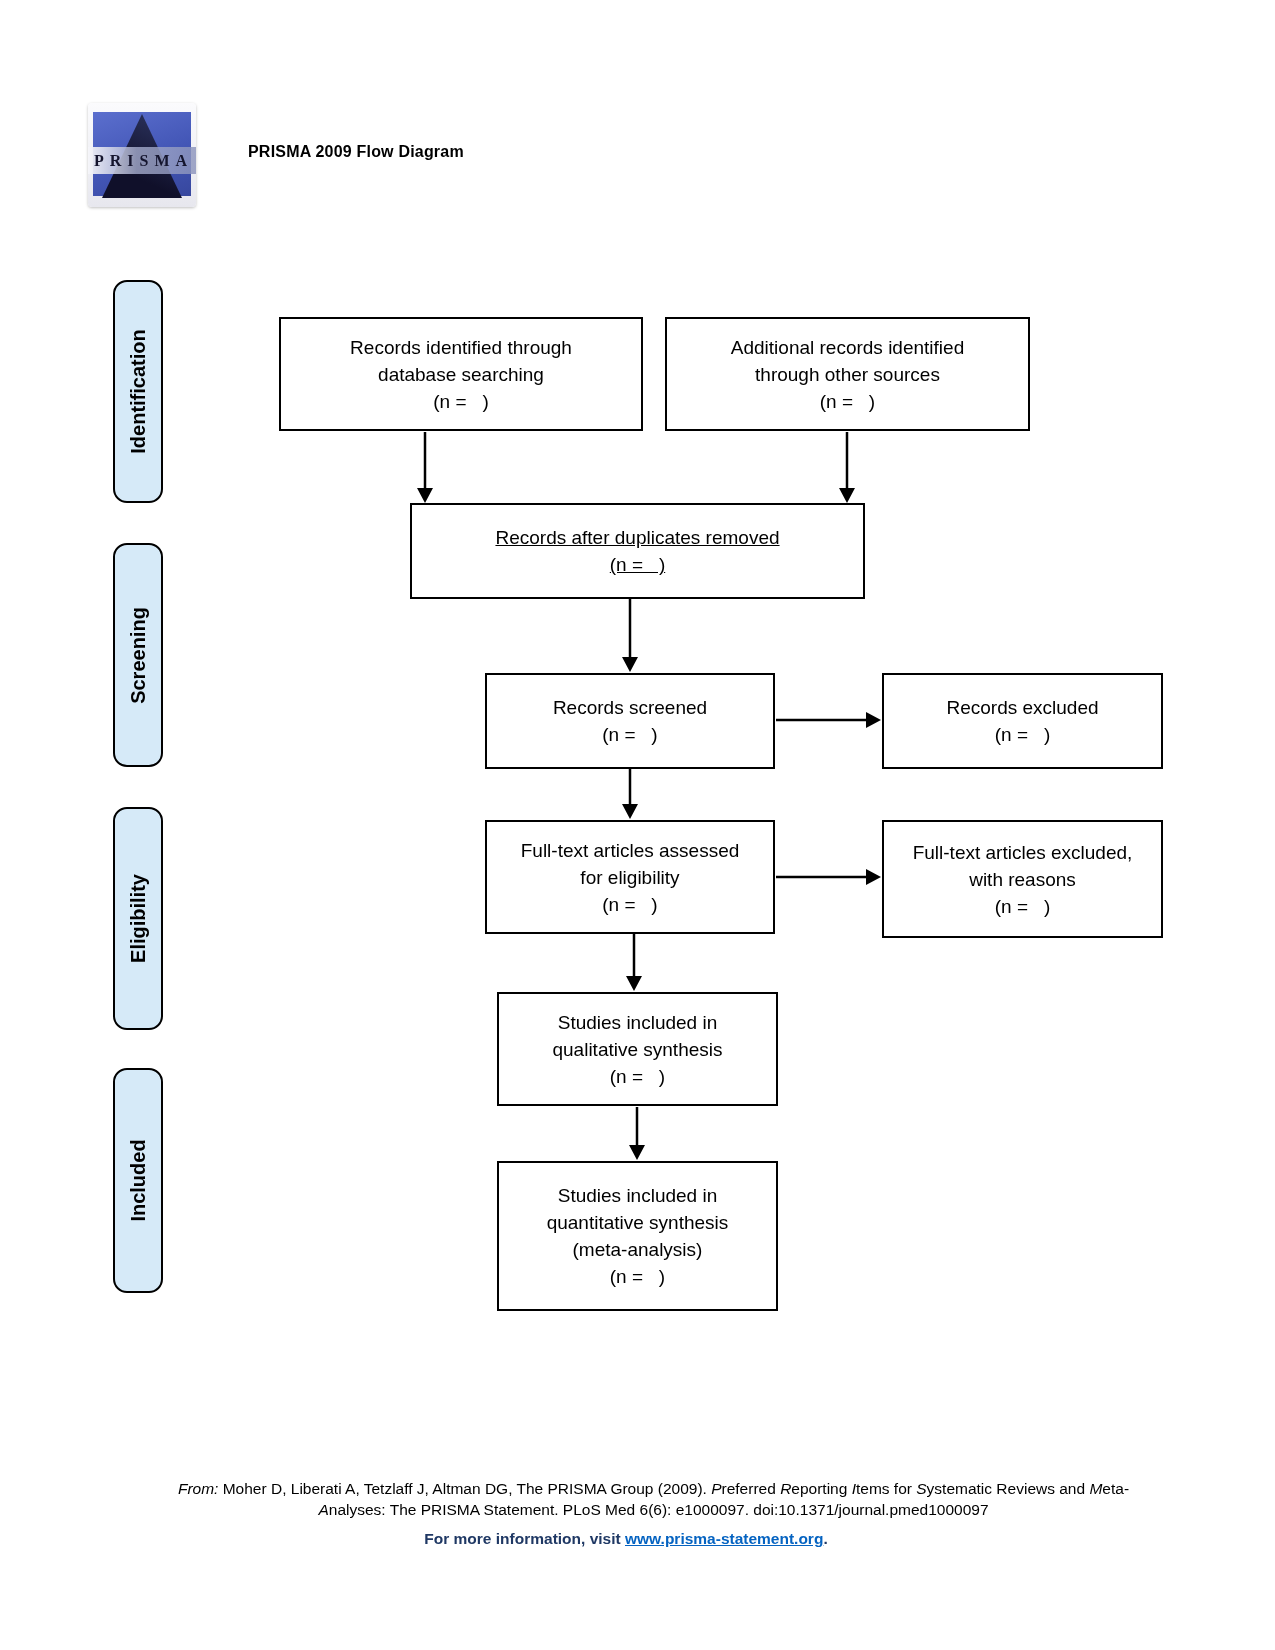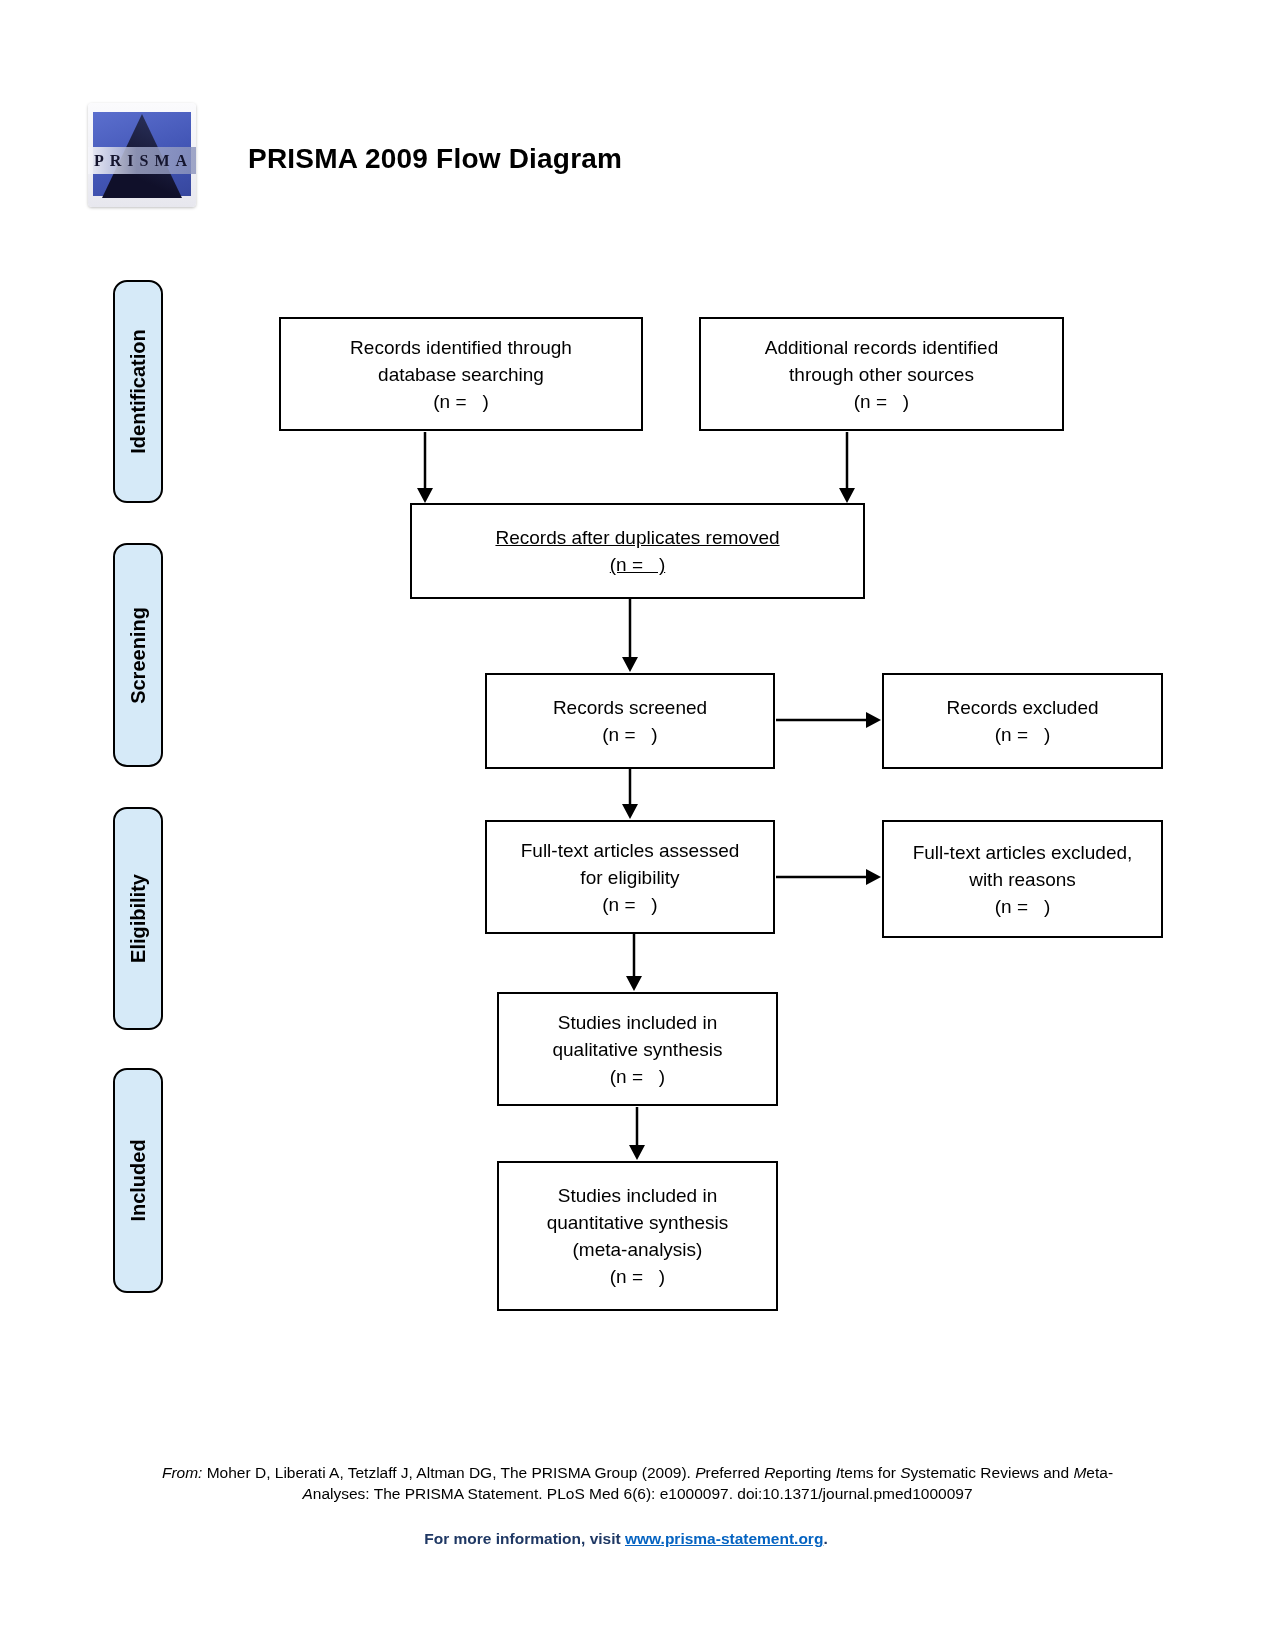--- a/index.html
+++ b/index.html
@@ -20,40 +20,40 @@
   .logo-blue{position:absolute;left:5px;right:5px;top:9px;bottom:11px;
         background:linear-gradient(160deg,var(--logo-blue-light) 0%,#4356b6 55%,var(--logo-blue-dark) 100%);}
   .logo-tri{position:absolute;left:50%;top:11px;bottom:9px;width:80px;transform:translateX(-50%);
         background:linear-gradient(205deg,#2f3764,var(--logo-pyramid) 70%);
         clip-path:polygon(50% 0,100% 100%,0 100%);}
   .logo-band{position:absolute;left:0;right:0;top:44px;height:27px;
         background:linear-gradient(90deg,rgba(246,246,250,.95) 0%,rgba(165,172,205,.8) 45%,rgba(140,148,188,.82) 100%);
         display:flex;align-items:center;justify-content:flex-start;}
   .logo-band span{font-family:"Liberation Serif",serif;font-size:16px;letter-spacing:6px;
         padding-left:6px;color:#15152e;font-weight:600;}
-  h1.title{position:absolute;left:248px;top:143px;margin:0;font-size:28px;font-weight:bold;letter-spacing:.2px;}
+  h1.title{position:absolute;left:248px;top:143px;margin:0;font-size:16px;font-weight:bold;letter-spacing:.2px;}
 
   
   .stage{position:absolute;left:113px;width:50px;background:var(--sidebar-fill);
          border:2px solid #000;border-radius:14px;display:flex;align-items:center;justify-content:center;
          box-sizing:border-box;}
   .stage span{transform:rotate(-90deg);white-space:nowrap;font-weight:bold;font-size:20px;}
 
   
   .box{position:absolute;background:#fff;border:2px solid #000;box-sizing:border-box;
        display:flex;align-items:center;justify-content:center;text-align:center;
        font-size:19px;line-height:27px;white-space:pre-wrap;}
 
   
   svg.arrows{position:absolute;left:0;top:0;pointer-events:none;}
   svg.arrows line{stroke:#000;stroke-width:2.5;}
   svg.arrows polygon{fill:#000;}
 
   
-  .citation{position:absolute;left:110px;width:1055px;top:1462px;margin:0;text-align:center;
+  .citation{position:absolute;left:110px;width:1055px;top:1462px;margin:16px;text-align:center;
             font-size:15.5px;line-height:21px;}
   .citation .it{font-style:italic;}
   .info{position:absolute;left:0;width:1164px;top:1530px;margin:0;text-align:center;
         font-size:15.5px;font-weight:bold;color:var(--info-text);padding-left:44px;}
   .info a{color:var(--link);text-decoration:underline;cursor:pointer;}
 </style>
 </head>
 <body>
 
 <div class="page">
@@ -111,21 +111,21 @@
     </g>
     <g>
       <line x1="637" y1="1107" x2="637" y2="1146"></line>
       <polygon points="629,1145 645,1145 637,1160"></polygon>
     </g>
   </svg>
 
   <div class="box" style="left:243px;top:317px;width:364px;height:114px;margin-left:36px;">Records identified through
 database searching
 (n =   )</div>
-  <div class="box" style="left:665px;top:317px;width:365px;height:114px;margin-left:34px;">Additional records identified
+  <div class="box" style="left:665px;top:317px;width:365px;height:114px;">Additional records identified
 through other sources
 (n =   )</div>
   <div class="box" style="left:410px;top:503px;width:455px;height:96px;text-decoration:underline;">Records after duplicates removed
 (n =   )</div>
   <div class="box" style="left:485px;top:673px;width:290px;height:96px;">Records screened
 (n =   )</div>
   <div class="box" style="left:882px;top:673px;width:281px;height:96px;">Records excluded
 (n =   )</div>
   <div class="box" style="left:485px;top:820px;width:290px;height:114px;">Full-text articles assessed
 for eligibility

